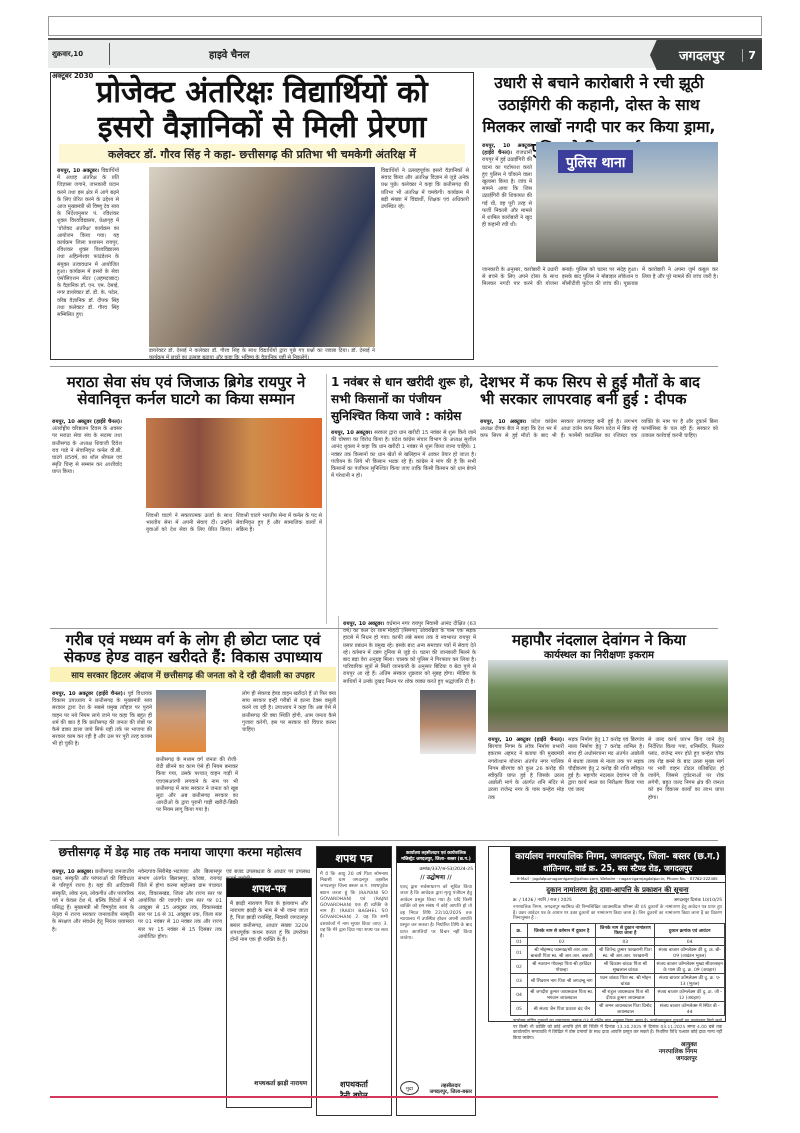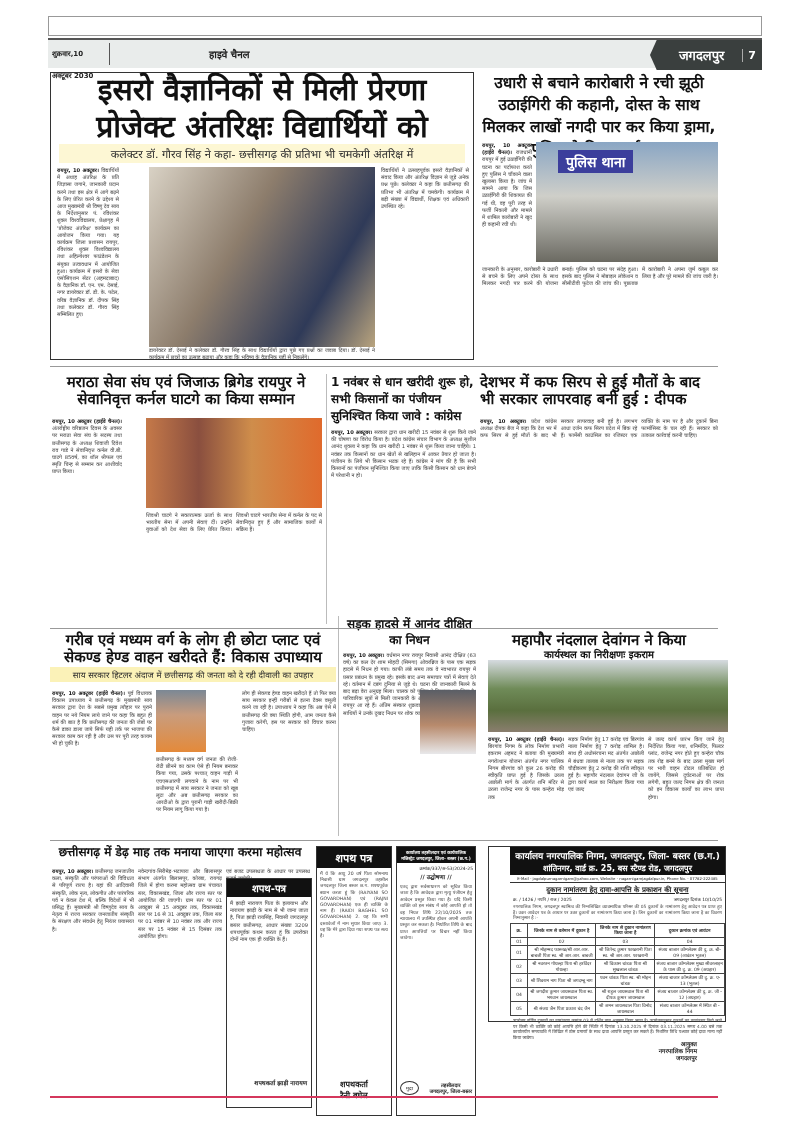--- a/index.html
+++ b/index.html
@@ -10,21 +10,21 @@
   .topbar .paper { font-size: 10px; font-weight: bold; margin-left: 99px; }
   .topbar .city { position: absolute; right: 0; top: 0; height: 30px; width: 112px; background: #3a3f3e; color: #fff; clip-path: polygon(6% 0, 100% 0, 100% 100%, 6% 100%, 0 50%); display: flex; align-items: center; justify-content: flex-end; }
   .topbar .city .cname { font-size: 13px; font-weight: bold; margin-right: 18px; }
   .topbar .city .pg { font-size: 11px; font-weight: bold; border-left: 1px solid #aaa; padding-left: 5px; margin-right: 6px; }
 
   .abs { position: absolute; }
   .headline { font-weight: bold; color: #111; line-height: 1.15; }
   .col-text { font-size: 5.2px; line-height: 7.2px; color: #444; text-align: justify; }
   .col-text b { color: #111; }
   .photo { background: linear-gradient(135deg,#b8a996,#7d6f62 60%,#cbbfa9); }
-  .subband { background: #fdf7d4; color: #2a2a2a; font-weight: normal; text-align: center; }
+  .subband { background: #fdf7d4; color: #2a2a2a; font-weight: bold; text-align: center; }
   .border-box { border: 1px solid #333; }
   .rule { position: absolute; height: 1px; background: #999; }
   .pinkrule { position: absolute; height: 2px; background: #d4375c; }
   .notice-head { background: #111; color: #fff; text-align: center; font-weight: bold; }
   table.nt { border-collapse: collapse; width: 100%; font-size: 4.5px; color: #333; }
   table.nt td, table.nt th { border: 1px solid #444; text-align: center; padding: 1px; line-height: 5.5px; }
   .box-title { background: #111; color: #fff; text-align: center; font-weight: bold; }
 </style>
 </head>
 <body>
@@ -37,22 +37,22 @@
     <span class="cname">जगदलपुर</span>
     <span class="pg">7</span>
   </div>
 </div>
 <style>
   .topbar { width: 714px !important; }
   .masthead { width: 714px !important; }
 </style>
 
 <div class="abs border-box" style="left:50px;top:72px;width:424px;height:288px;">
+  <div class="headline" style="font-size:30px;text-align:center;margin-top:2px;">प्रोजेक्ट अंतरिक्षः विद्यार्थियों को</div>
   <div class="headline" style="font-size:30px;text-align:center;">इसरो वैज्ञानिकों से मिली प्रेरणा</div>
-  <div class="headline" style="font-size:30px;text-align:center;margin-top:2px;">प्रोजेक्ट अंतरिक्षः विद्यार्थियों को</div>
   <div class="subband" style="font-size:11px;padding:2px 0;margin:0 8px;">कलेक्टर डॉ. गौरव सिंह ने कहा- छत्तीसगढ़ की प्रतिभा भी चमकेगी अंतरिक्ष में</div>
   <div class="abs col-text" style="left:6px;top:94px;width:62px;height:186px;overflow:hidden;">
     <b>रायपुर, 10 अक्टूबर।</b>
     <span>विद्यार्थियों में अथाह अंतरिक्ष के प्रति जिज्ञासा जगाने, जानकारी प्रदान करने तथा इस क्षेत्र में आगे बढ़ने के लिए प्रेरित करने के उद्देश्य से आज मुख्यमंत्री श्री विष्णु देव साय के निर्देशानुसार पं. रविशंकर शुक्ल विश्वविद्यालय, प्रेक्षागृह में 'प्रोजेक्ट अंतरिक्ष' कार्यक्रम का आयोजन किया गया। यह कार्यक्रम जिला प्रशासन रायपुर, रविशंकर शुक्ल विश्वविद्यालय तथा अहिल्येश्वर फाउंडेशन के संयुक्त तत्वावधान में आयोजित हुआ। कार्यक्रम में इसरो के सेवा एसोसिएशन सेंटर (अहमदाबाद) के वैज्ञानिक डॉ. एन. एम. देसाई, नगर डायरेक्टर डॉ. डी. के. पटेल, वरिष्ठ वैज्ञानिक डॉ. दीपक सिंह तथा कलेक्टर डॉ. गौरव सिंह सम्मिलित हुए।</span>
   </div>
   <div class="abs photo" style="left:98px;top:94px;width:226px;height:180px;background:linear-gradient(120deg,#d9d2c5 0%,#8d7d6c 40%,#2f3a58 75%,#b9a47e 100%);"></div>
   <div class="abs col-text" style="left:330px;top:94px;width:88px;height:186px;overflow:hidden;">विद्यार्थियों ने उत्साहपूर्वक इसरो वैज्ञानिकों से संवाद किया और अंतरिक्ष विज्ञान से जुड़े अनेक प्रश्न पूछे। कलेक्टर ने कहा कि छत्तीसगढ़ की प्रतिभा भी अंतरिक्ष में चमकेगी। कार्यक्रम में बड़ी संख्या में विद्यार्थी, शिक्षक एवं अधिकारी उपस्थित रहे।</div>
   <div class="abs col-text" style="left:70px;top:94px;width:26px;height:186px;overflow:hidden;"></div>
   <div class="abs col-text" style="left:98px;top:274px;width:226px;height:12px;overflow:hidden;">डायरेक्टर डॉ. देसाई ने कलेक्टर डॉ. गौरव सिंह के साथ विद्यार्थियों द्वारा पूछे गए प्रश्नों का जवाब दिया। डॉ. देसाई ने कार्यक्रम में छात्रों का उत्साह बढ़ाया और कहा कि भविष्य के वैज्ञानिक यहीं से निकलेंगे।</div>
 </div>
@@ -110,21 +110,20 @@
   <div class="abs col-text" style="left:2px;top:58px;width:100px;height:140px;overflow:hidden;">
     <b>रायपुर, 10 अक्टूबर (हाईवे चैनल)।</b>
     <span>पूर्व विधायक विकास उपाध्याय ने छत्तीसगढ़ के मुख्यमंत्री साय सरकार द्वारा देश के सबसे प्रमुख त्यौहार पर पुराने वाहन पर नये नियम लाये जाने पर कहा कि बहुत ही शर्म की बात है कि छत्तीसगढ़ की जनता की जेबों पर कैसे डाका डाला जाये सिर्फ यही तर्क पर भाजपा की सरकार काम कर रही है और उस पर पूरी तरह कायम भी हो चुकी है।</span>
   </div>
   <div class="abs photo" style="left:106px;top:58px;width:50px;height:62px;background:linear-gradient(180deg,#7b8895 0%,#c99c7d 40%,#e48a3a 100%);"></div>
   <div class="abs col-text" style="left:106px;top:124px;width:82px;height:74px;overflow:hidden;">छत्तीसगढ़ के मध्यम वर्ग जनता की रोजी-रोटी छीनने का काम ऐसे ही नियम बनाकर किया गया, उसके पश्चात् वाहन गाड़ी में एचएसआरपी लगवाने के नाम पर भी छत्तीसगढ़ में साय सरकार ने जनता को खूब लूटा और अब छत्तीसगढ़ सरकार का आरटीओ के द्वारा पुरानी गाड़ी खरीदी-बिक्री पर नियम लागू किया गया है।</div>
   <div class="abs col-text" style="left:192px;top:58px;width:94px;height:140px;overflow:hidden;">लोग ही सेकण्ड हेण्ड वाहन खरीदते हैं तो फिर क्या साय सरकार इन्हीं गरीबों से इतना टैक्स वसूली करने जा रही है। उपाध्याय ने कहा कि अब ऐसे में छत्तीसगढ़ की क्या स्थिति होगी, आम जनता कैसे गुजारा करेगी, इस पर सरकार को विचार करना चाहिए।</div>
 </div>
 
 <div class="abs" style="left:338px;top:616px;width:138px;height:220px;border-left:1px solid #bbb;padding-left:4px;">
-  <div class="headline" style="font-size:12px;line-height:16px;text-align:center;">सड़क हादसे में आनंद दीक्षित का निधन</div>
   <div class="abs photo" style="right:0;top:74px;width:56px;height:64px;background:linear-gradient(180deg,#5a5e66 0%,#b88a6c 55%,#e8e8ea 100%);"></div>
   <div class="col-text" style="margin-top:4px;height:180px;overflow:hidden;">
     <b>रायपुर, 10 अक्टूबर।</b>
     <span>वर्धमान नगर रायपुर निवासी आनंद दीक्षित (63 वर्ष) का कल देर शाम मोहदी (सिमगा) ओवरब्रिज के पास एक सड़क हादसे में निधन हो गया। काफी लंबे समय तक वे नवभारत रायपुर में प्रसार प्रबंधन के प्रमुख रहे। इसके बाद अन्य समाचार पत्रों में सेवाएं देते रहे। वर्तमान में दबंग दुनिया से जुड़े थे। घटना की जानकारी मिलने के बाद बड़ा वेरा अनुग्रह मिला। चालक को पुलिस ने गिरफ्तार कर लिया है। पारिवारिक सूत्रों से मिली जानकारी के अनुसार बिटिया व बेटा पुणे से रायपुर आ रहे हैं। अंतिम संस्कार शुक्रवार को सुबह होगा। मीडिया के साथियों ने उनके दुखद निधन पर शोक व्यक्त करते हुए श्रद्धांजलि दी है।</span>
   </div>
 </div>
 
 <div class="abs" style="left:480px;top:632px;width:238px;height:210px;">
   <div class="headline" style="font-size:15px;text-align:center;">महापौर नंदलाल देवांगन ने किया</div>
   <div class="headline" style="font-size:10px;text-align:center;">कार्यस्थल का निरीक्षणः इकराम</div>

